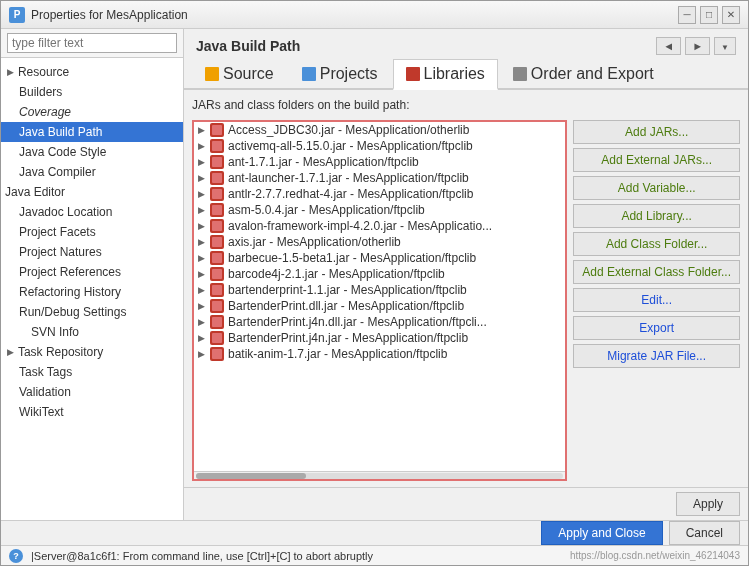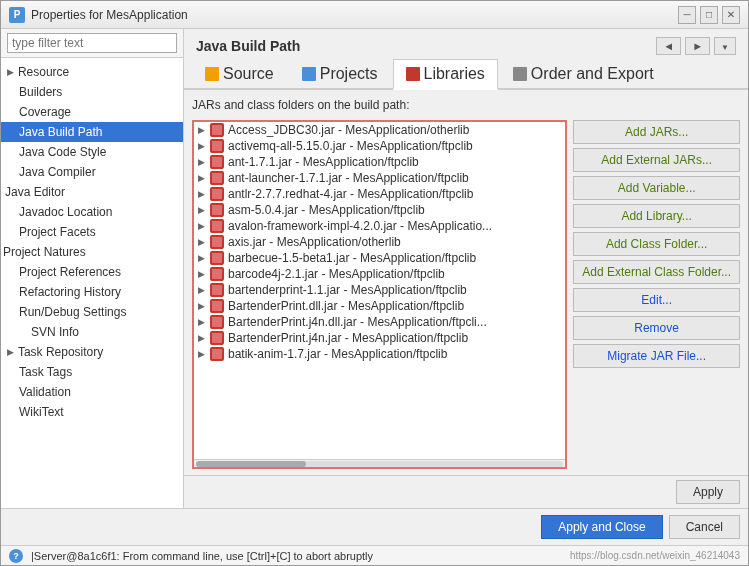--- a/index.html
+++ b/index.html
@@ -302,21 +302,21 @@
       text-align: center;
     }
     .action-btn.disabled {
       color: #1d4ed8;
       cursor: default;
     }
 
     
     .bottom-bar {
       border-top: 1px solid #ccc;
-      padding: 6px 8px;
+      padding: 0 8px;
       display: flex;
       justify-content: flex-end;
       gap: 6px;
       background: #f0f0f0;
     }
     .bottom-btn {
       padding: 4px 16px;
       border: 1px solid #bbb;
       background: #e8e8e8;
       cursor: pointer;
@@ -405,42 +405,42 @@
       </div>
       <div class="sidebar-list">
 
       <div class="sidebar-item has-arrow" style="padding-left: 6px;">
             <span class="arrow">▶</span>
             <span>Resource</span>
           </div>
           <div class="sidebar-item" style="padding-left: 18px;">
             <span>Builders</span>
           </div>
-          <div class="sidebar-item" style="padding-left: 18px;">
+          <div class="sidebar-item" style="padding-left: 18px; font-style: italic;">
             <span>Coverage</span>
           </div>
           <div class="sidebar-item selected" style="padding-left: 18px;">
             <span>Java Build Path</span>
           </div>
           <div class="sidebar-item" style="padding-left: 18px;">
             <span>Java Code Style</span>
           </div>
           <div class="sidebar-item" style="padding-left: 18px;">
             <span>Java Compiler</span>
           </div>
           <div class="sidebar-item" style="padding-left: 4px; text-align: center;">
             <span>Java Editor</span>
           </div>
           <div class="sidebar-item" style="padding-left: 18px;">
             <span>Javadoc Location</span>
           </div>
           <div class="sidebar-item" style="padding-left: 18px;">
             <span>Project Facets</span>
           </div>
-          <div class="sidebar-item" style="padding-left: 2px;">
+          <div class="sidebar-item" style="padding-left: 18px;">
             <span>Project Natures</span>
           </div>
           <div class="sidebar-item" style="padding-left: 18px;">
             <span>Project References</span>
           </div>
           <div class="sidebar-item" style="padding-left: 18px;">
             <span>Refactoring History</span>
           </div>
           <div class="sidebar-item" style="padding-left: 18px;">
             <span>Run/Debug Settings</span>
@@ -614,21 +614,21 @@
           </div>
           <div class="action-buttons">
 
           <button class="action-btn">Add JARs...</button>
               <button class="action-btn">Add External JARs...</button>
               <button class="action-btn">Add Variable...</button>
               <button class="action-btn">Add Library...</button>
               <button class="action-btn">Add Class Folder...</button>
               <button class="action-btn">Add External Class Folder...</button>
               <button class="action-btn disabled" disabled="">Edit...</button>
-              <button class="action-btn disabled" disabled="">Remove</button>
+              <button class="action-btn disabled" disabled="">Export</button>
               <button class="action-btn disabled" disabled="">Migrate JAR File...</button>
             </div>
         </div>
       </div>
 
       <div class="apply-bar">
         <button class="apply-btn">Apply</button>
       </div>
     </div>
   </div>

